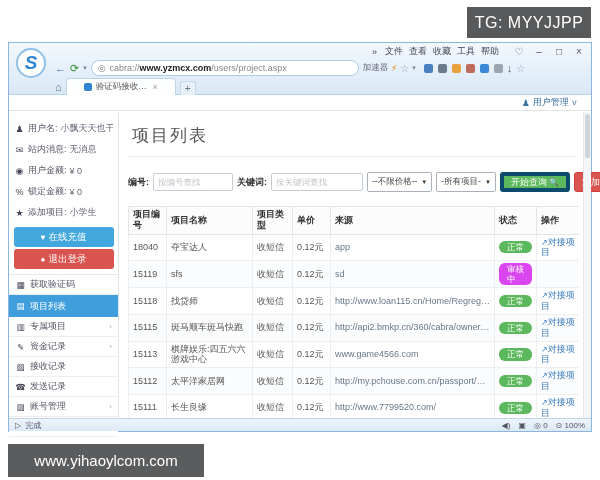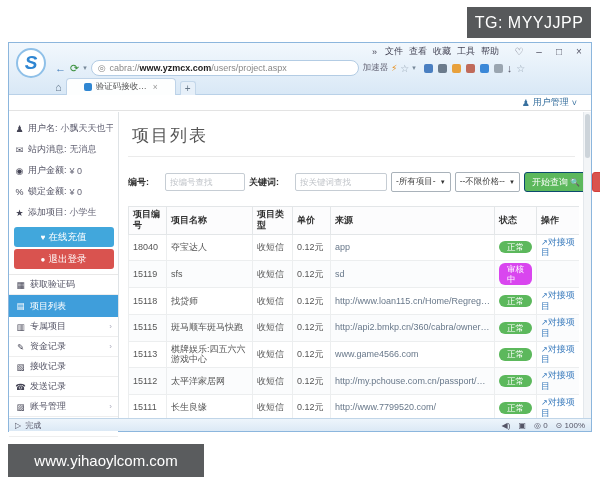--- a/index.html
+++ b/index.html
@@ -81,29 +81,29 @@
 
   
   .main { position:absolute; left:111px; right:0; top:0; bottom:0; }
   .page-title { position:absolute; top:12px; left:12px; font-size:17px; color:#555;
     letter-spacing:2px; }
   .title-rule { position:absolute; top:44px; left:8px; right:8px; border-top:1px solid #ebebeb; }
   .filterbar { position:absolute; top:58px; left:8px; right:14px; height:24px;
     display:flex; align-items:center; gap:4px; white-space:nowrap; }
   .flabel { font-size:9px; color:#333; font-weight:bold; }
   .finput { height:18px; border:1px solid #c6cdd4; border-radius:2px; font-size:8.5px;
-    padding:0 4px; color:#555; font-family:inherit;margin-left:12px; }
+    padding:0 4px; color:#555; font-family:inherit; }
   .finput::placeholder { color:#c0c4c9; }
   .fselect { height:20px; border:1px solid #a9b2ba; border-radius:2px; background:#fff;
     font-size:8.5px; color:#444; display:flex; align-items:center; justify-content:space-between;
     padding:0 4px; cursor:pointer; }
   .fselect .ar { font-size:6px; color:#333; margin-left:4px; }
   .fbtn { height:20px; border-radius:3px; color:#fff; font-size:9px; display:flex;
     align-items:center; justify-content:center; gap:2px; padding:0 7px; cursor:pointer; }
-  .fbtn.green { background:#5cb85c; border:1px solid #0c4a6e; }
+  .fbtn.green { background:#5cb85c; border:4px solid #0c4a6e; }
   .fbtn.red { background:#d9534f; border:1px solid #d43f3a; }
   .fbtn .bic { font-size:8px; }
 
   .tablewrap { position:absolute; top:94px; left:8px; right:4px; bottom:0; overflow:hidden; }
   table.proj { width:100%; border-collapse:collapse; table-layout:fixed; font-size:9px;
     color:#555; }
   table.proj th { font-size:9px; color:#333; text-align:left; font-weight:bold;
     border:1px solid #e3e6e8; border-left:none; padding:2px 4px; height:26px;
     vertical-align:middle; background:#fcfcfd; line-height:1.25; }
   table.proj th:first-child { border-left:1px solid #e3e6e8; }
@@ -289,26 +289,26 @@
 
         <div class="main">
           <div class="page-title">项目列表</div>
           <div class="title-rule"></div>
 
           <div class="filterbar">
             <span class="flabel">编号:</span>
             <input class="finput" style="width: 80px;" placeholder="按编号查找">
             <span class="flabel">关键词:</span>
             <input class="finput" style="width: 92px;" placeholder="按关键词查找">
+            <span class="fselect" style="width:76px">
+              <span>--不限价格--</span>
+                <span class="ar">▼</span>
+            </span>
             <span class="fselect" style="width:70px">
               <span>-所有项目-</span>
-                <span class="ar">▼</span>
-            </span>
-            <span class="fselect" style="width:76px">
-              <span>--不限价格--</span>
                 <span class="ar">▼</span>
             </span>
             <span class="fbtn green">
               <span>开始查询</span>
                 <span class="bic">🔍</span>
             </span>
             <span class="fbtn red">
               <span>添加项目</span>
             </span>
           </div>

